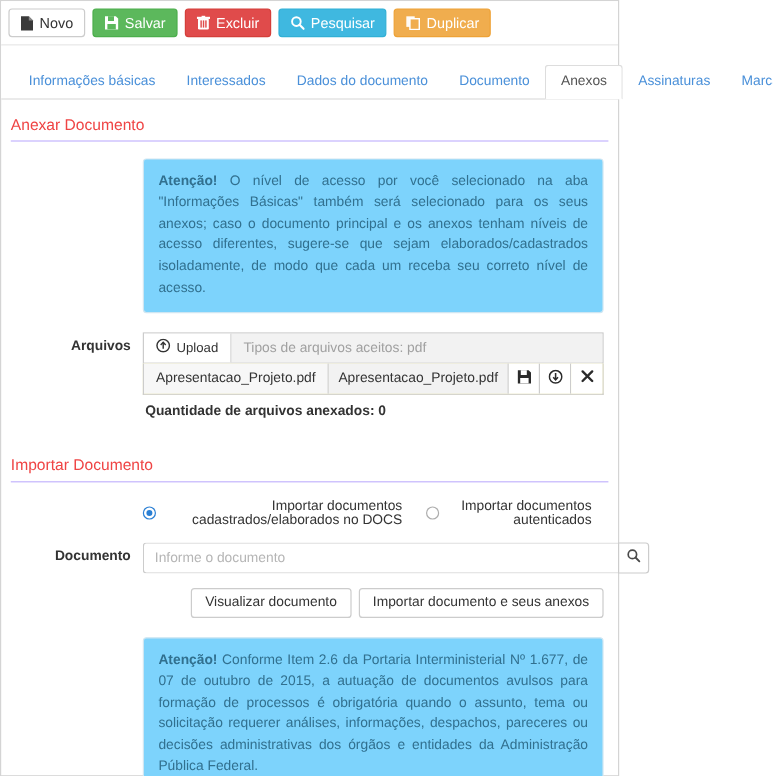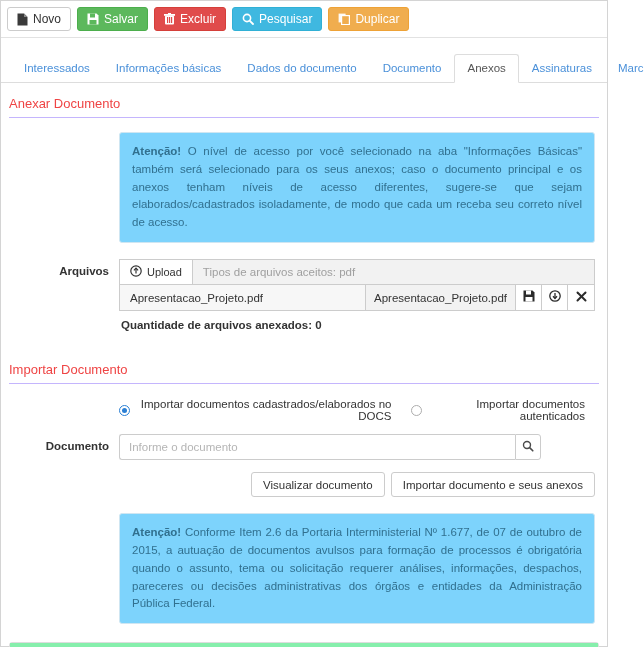--- a/index.html
+++ b/index.html
@@ -6,21 +6,21 @@
   html, body {
     margin: 0; padding: 0;
     width: 644px; height: 647px;
     background: #ffffff;
     font-family: "Liberation Sans", sans-serif;
     font-size: 12px;
     color: #333333;
     overflow: hidden;
   }
   .page {
-    width: 608px; height: 647px;
+    width: 516px; height: 647px;
     position: relative;
     background: #ffffff;
     border: 1px solid #d4d4d4;
   }
 
   
   .toolbar {
     height: 37px;
     background: #ffffff;
     border-bottom: 1px solid #e2e2e2;
@@ -348,22 +348,22 @@
         <svg width="12" height="12" viewBox="0 0 12 12" aria-hidden="true">
           <rect x="0.6" y="0.6" width="7" height="8.8" fill="#ffffff" opacity="0.95"></rect>
           <rect x="3.6" y="2.6" width="7.8" height="9" fill="#f0ad4e" stroke="#ffffff" stroke-width="1.2"></rect>
         </svg>
       </span>
       <span>Duplicar</span>
     </div>
   </div>
 
   <div class="tabs">
+    <div class="tab">Informações básicas</div>
     <div class="tab">Interessados</div>
-    <div class="tab">Informações básicas</div>
     <div class="tab">Dados do documento</div>
     <div class="tab">Documento</div>
     <div class="tab active">Anexos</div>
     <div class="tab">Assinaturas</div>
     <div class="tab">Marcador</div>
   </div>
 
   <div class="body">
 
     <div class="legend">Anexar Documento</div>

